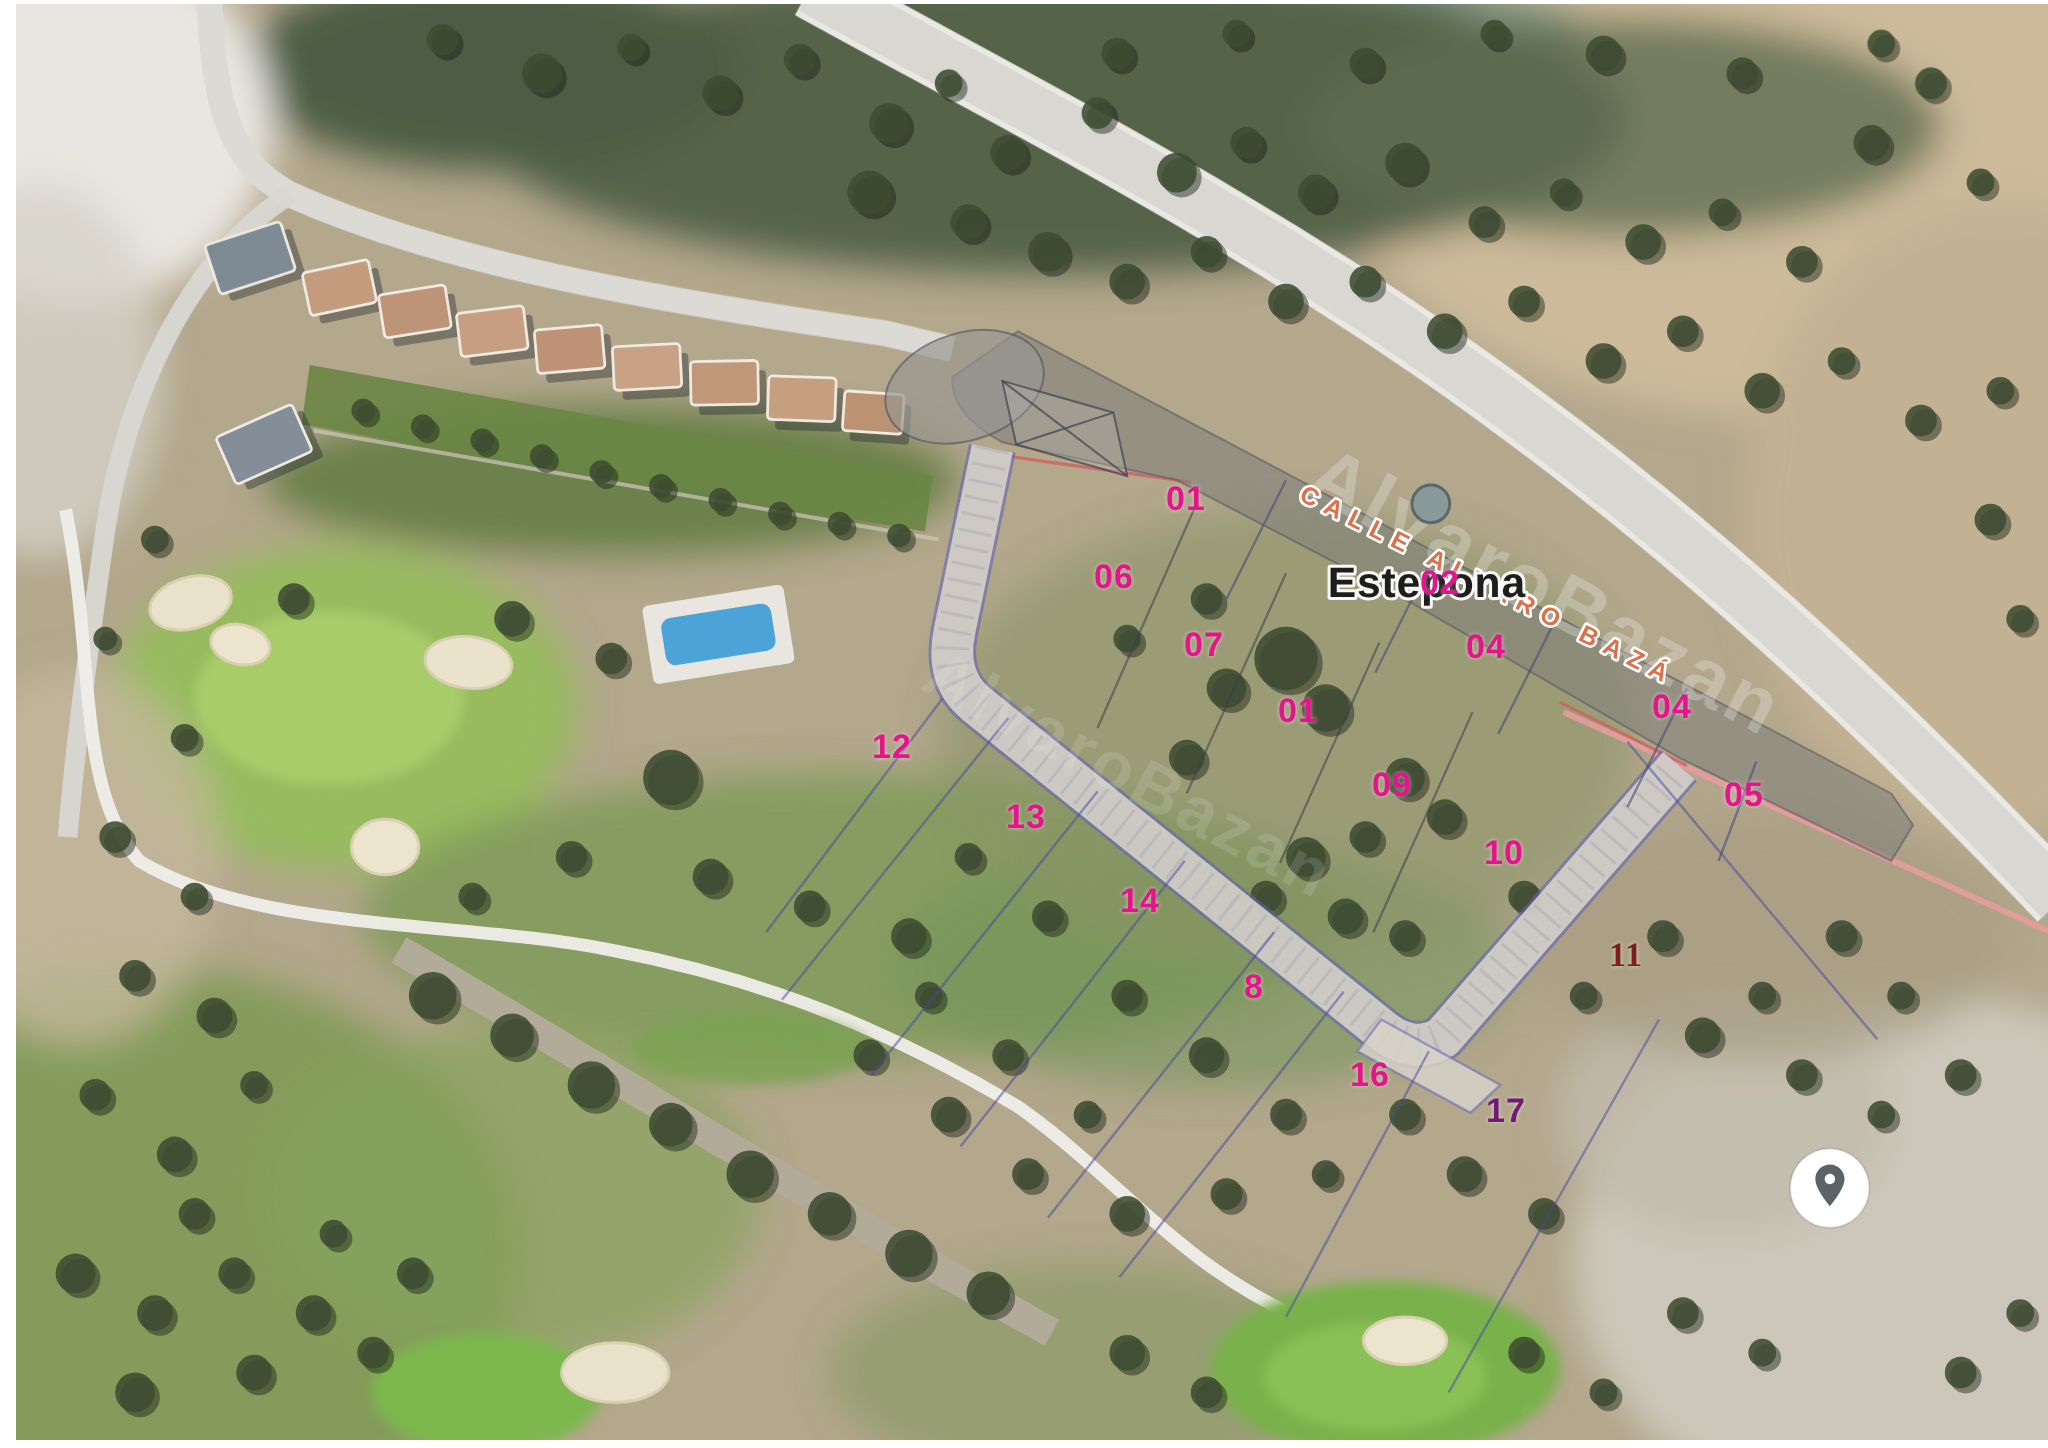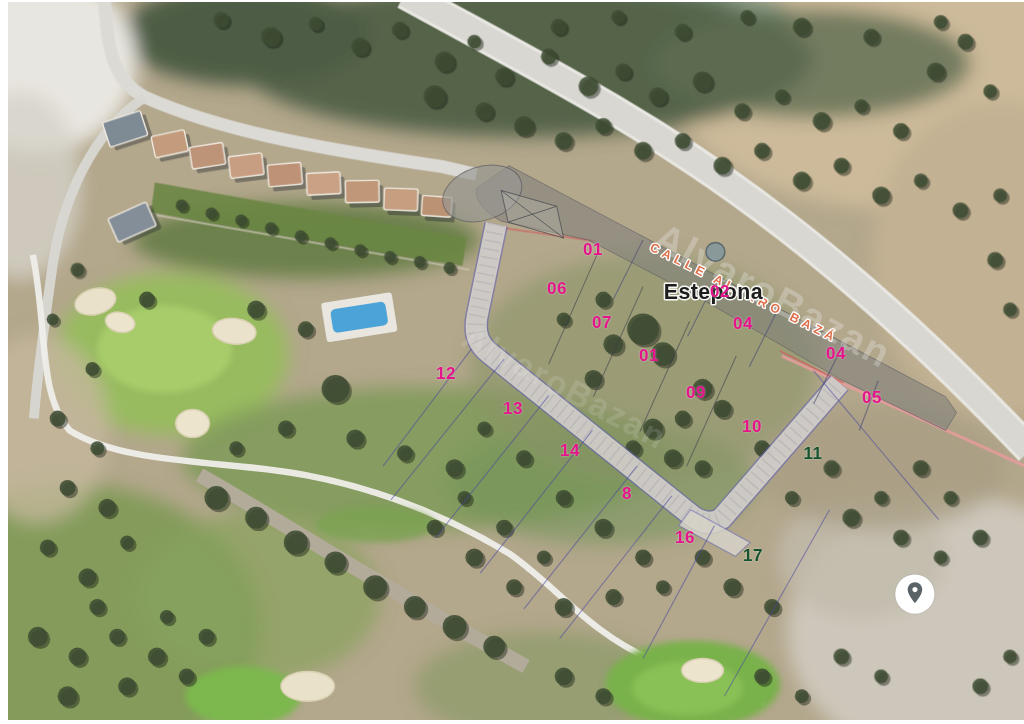--- a/index.html
+++ b/index.html
@@ -459,22 +459,22 @@
         <div class="plot-label" style="left: 585px; top: 248px; color: rgb(229, 20, 138);">01</div>
         <div class="plot-label" style="left: 668px; top: 290px; color: rgb(229, 20, 138); margin-left: 44px;">02</div>
         <div class="plot-label" style="left: 735px; top: 322px; color: rgb(229, 20, 138);">04</div>
         <div class="plot-label" style="left: 792px; top: 352px; color: rgb(229, 20, 138); margin-left: 36px;">04</div>
         <div class="plot-label" style="left: 864px; top: 396px; color: rgb(229, 20, 138);">05</div>
         <div class="plot-label" style="left: 549px; top: 287px; color: rgb(229, 20, 138);">06</div>
         <div class="plot-label" style="left: 594px; top: 321px; color: rgb(229, 20, 138);">07</div>
         <div class="plot-label" style="left: 641px; top: 354px; color: rgb(229, 20, 138);">01</div>
         <div class="plot-label" style="left: 688px; top: 391px; color: rgb(229, 20, 138); text-align: center;">09</div>
         <div class="plot-label" style="left: 744px; top: 425px; color: rgb(229, 20, 138);">10</div>
-        <div class="plot-label" style="left: 805px; top: 452px; color: #14532d;">11</div>
+        <div class="plot-label" style="left: 805px; top: 476px; color: #7f1d1d; font-family: Liberation Serif, serif;">11</div>
         <div class="plot-label" style="left: 438px; top: 372px; color: rgb(229, 20, 138);">12</div>
         <div class="plot-label" style="left: 505px; top: 407px; color: rgb(229, 20, 138);">13</div>
         <div class="plot-label" style="left: 562px; top: 449px; color: rgb(229, 20, 138);">14</div>
         <div class="plot-label" style="left: 619px; top: 492px; color: rgb(229, 20, 138);">8</div>
         <div class="plot-label" style="left: 677px; top: 536px; color: rgb(229, 20, 138);">16</div>
-        <div class="plot-label" style="left: 745px; top: 554px; color: #14532d;">17</div>
+        <div class="plot-label" style="left: 745px; top: 554px; color: #701a75;">17</div>
       </div>
  </div>
 </div>
 
 </body></html>

